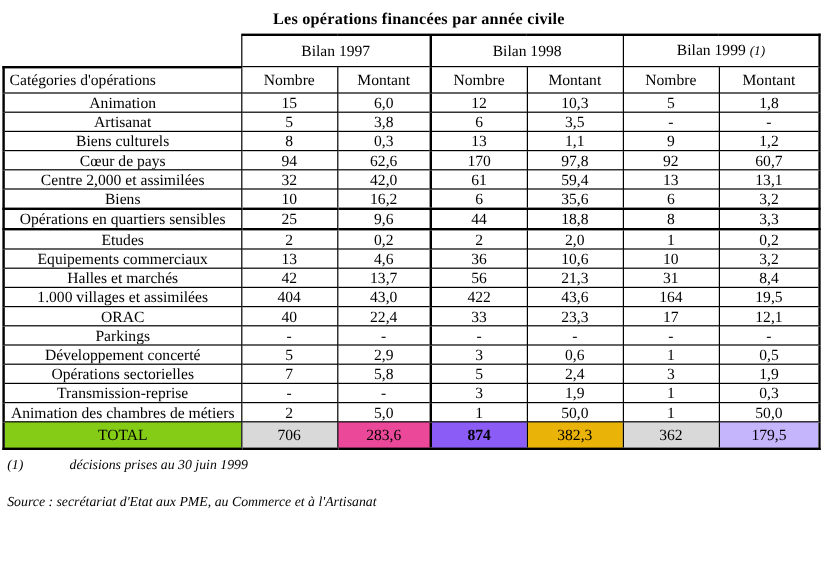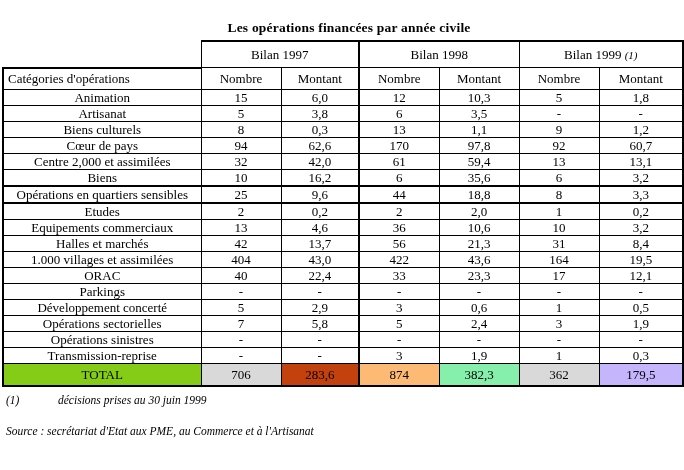--- a/index.html
+++ b/index.html
@@ -3,21 +3,21 @@
 <meta charset="utf-8">
 <style>
   html,body{margin:0;padding:0;}
   body{
     width:684px;height:470px;background:#ffffff;color:#000;
     font-family:"Liberation Serif","DejaVu Serif",serif;
     position:relative;overflow:hidden;
   }
   .title{
     text-align:center;font-weight:bold;font-size:13.5px;
-    padding-top:20px;letter-spacing:0.2px;margin-left:14px;
+    padding-top:8px;letter-spacing:0.2px;margin-left:14px;
   }
   table{
     border-collapse:collapse;table-layout:fixed;width:680px;
     margin:4px 0 0 2px;
   }
   col.c-cat{width:198px;}
   col.c-n97{width:80px;}  col.c-m97{width:78px;}
   col.c-n98{width:80px;}  col.c-m98{width:80px;}
   col.c-n99{width:80px;}  col.c-m99{width:84px;}
   td{
@@ -206,45 +206,45 @@
       <tr>
         <td class="cat b-left2">Opérations sectorielles</td>
         <td class="num">7</td>
         <td class="num">5,8</td>
         <td class="num grp">5</td>
         <td class="num">2,4</td>
         <td class="num">3</td>
         <td class="num b-right2">1,9</td>
       </tr>
       <tr>
-        <td class="cat b-left2">Opérations sinistres</td>
-        <td class="num">-</td>
-        <td class="num">-</td>
-        <td class="num grp">-</td>
-        <td class="num">-</td>
-        <td class="num">-</td>
-        <td class="num b-right2">-</td>
-      </tr>
-      <tr>
         <td class="cat b-left2">Transmission-reprise</td>
         <td class="num">-</td>
         <td class="num">-</td>
         <td class="num grp">3</td>
         <td class="num">1,9</td>
         <td class="num">1</td>
         <td class="num b-right2">0,3</td>
+      </tr>
+      <tr>
+        <td class="cat b-left2">Animation des chambres de métiers</td>
+        <td class="num">2</td>
+        <td class="num">5,0</td>
+        <td class="num grp">1</td>
+        <td class="num">50,0</td>
+        <td class="num">1</td>
+        <td class="num b-right2">50,0</td>
       </tr>
     </tbody>
   <tbody>
     <tr class="total">
       <td class="cat b-left2 b-bottom2" style="background: #84cc16;">TOTAL</td>
       <td class="num b-bottom2" style="background: rgb(217, 217, 217);">706</td>
-      <td class="num b-bottom2" style="background: #c2410c;">283,6</td>
-      <td class="num b-bottom2 grp" style="background: #fdba74;">874</td>
-      <td class="num b-bottom2" style="background: #86efac;">382,3</td>
+      <td class="num b-bottom2" style="background: #ec4899;">283,6</td>
+      <td class="num b-bottom2 grp" style="background: #8b5cf6; font-weight: bold;">874</td>
+      <td class="num b-bottom2" style="background: #eab308;">382,3</td>
       <td class="num b-bottom2" style="background: rgb(217, 217, 217);">362</td>
       <td class="num b-bottom2 b-right2" style="background: #c4b5fd;">179,5</td>
     </tr>
   </tbody>
 </table>
 
 <div class="footnotes">
   <div class="footnote-line">
     <span class="marker">(1)</span><span>décisions prises au 30 juin 1999</span>
   </div>

